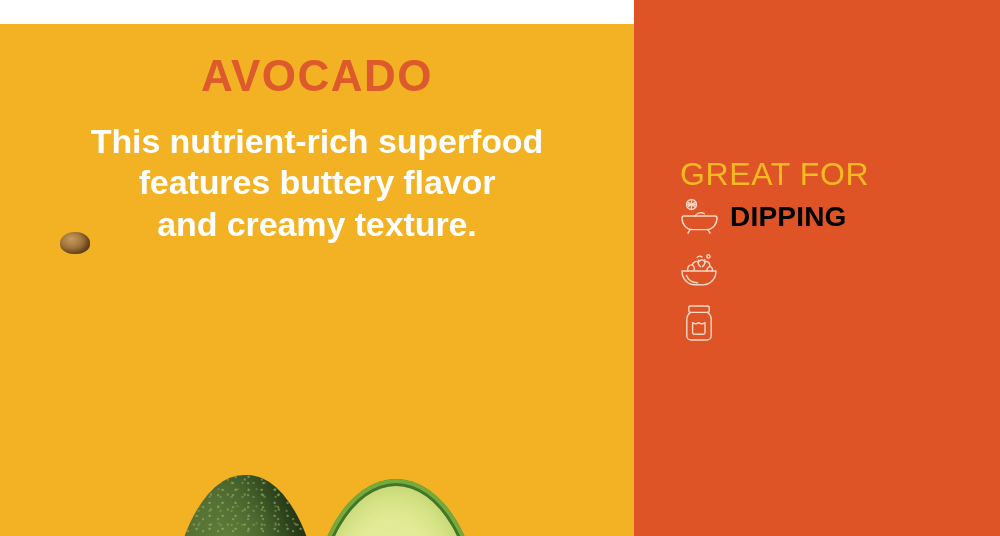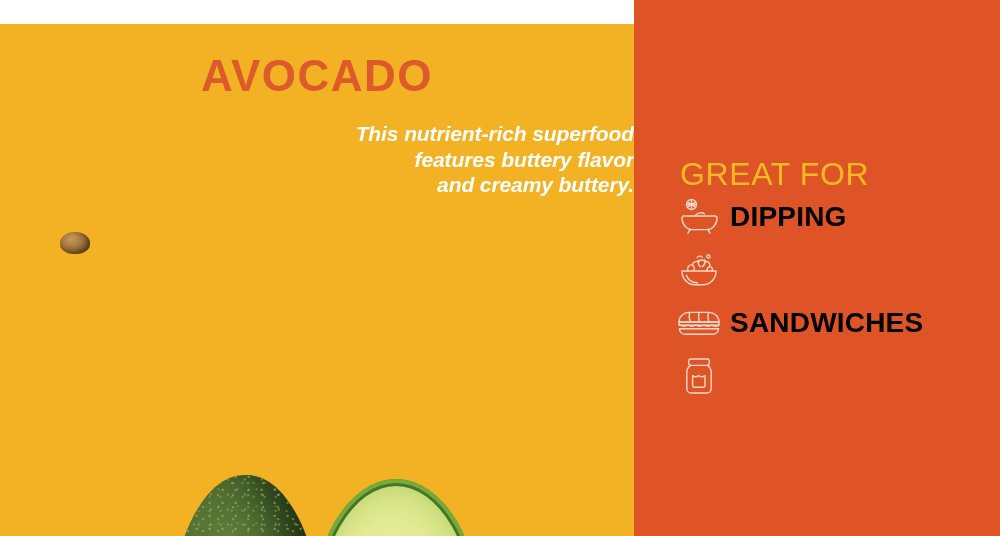--- a/index.html
+++ b/index.html
@@ -24,26 +24,25 @@
   #page-title{
     position:absolute;top:29px;left:0;width:634px;
     text-align:center;
     font-size:44px;font-weight:bold;
     letter-spacing:1.5px;
     color:#DC5A2C;
     line-height:1.05;
   }
   #subtitle{
     position:absolute;top:97px;left:0;width:634px;
-    text-align:right;
-    font-size:21px;font-weight:bold;
+    text-align:center;
+    font-size:34px;font-weight:bold;
     color:#FFFFFF;
     line-height:1.22;
     letter-spacing:-0.1px;
-    font-style:italic;
   }
   #subtitle .sub-line{display:block;}
   
   #avocado-photo{
     position:absolute;left:0;top:215px;width:634px;height:300px;
   }
   
   #avocado-whole{
     position:absolute;left:168px;top:236px;width:155px;height:262px;
     border-radius:49% 49% 50% 50% / 62% 62% 38% 38%;
@@ -140,21 +139,21 @@
 
 <div id="poster">
 
   <div id="left-panel">
 
     <div id="page-title">AVOCADO</div>
 
     <div id="subtitle">
       <span class="sub-line">This nutrient-rich superfood</span>
       <span class="sub-line">features buttery flavor</span>
-      <span class="sub-line">and creamy buttery.</span>
+      <span class="sub-line">and creamy texture.</span>
     </div>
 
     <div id="avocado-photo">
 
       <div id="avocado-whole">
         <div id="avocado-whole-texture"></div>
       </div>
       <div id="avocado-stem"></div>
 
       <div id="avocado-half">
@@ -191,32 +190,20 @@
             <path d="M4 21 h34 c0 7.8 -5.6 13.8 -13 13.8 h-8 C9.6 34.8 4 28.8 4 21 z"></path>
             <path d="M8.5 25.5 c1.6 4.4 6 7.2 11 7.2"></path>
             <path d="M10 21 c-1.4 -3.4 1 -6.6 4.4 -6 c0.4 -3 3.6 -4.6 6 -2.8 c1.2 -2.8 5 -3 6.4 -0.4 c3 -1 5.8 1.6 5 4.6 c2.4 0.6 3.2 3 2.2 4.6"></path>
             <path d="M14.4 15 c1.6 1.2 2.2 3.4 1.6 5.4 M20.4 10.2 c-0.6 2.4 0.2 5 2 6.6 M26.8 9.8 c0.6 2.6 -0.4 5.2 -2.4 6.8 M31.8 16.4 c-1.8 0.8 -3 2.6 -3 4.6"></path>
             <path d="M19.2 7.4 c1.2 -1.4 3.4 -1.6 4.8 -0.4"></path>
             <circle cx="30.4" cy="6.4" r="1.6"></circle>
           </svg>
         </span>
       </li>
 
-      <li class="use-row">
-        <span class="use-icon">
-          <svg width="46" height="36" viewBox="0 0 46 36" fill="none" stroke="#F6D9C6" stroke-width="1.4" stroke-linecap="round" stroke-linejoin="round">
-            <path d="M3 17 c0 -5.4 4.4 -9.6 10 -9.6 h20 c5.6 0 10 4.2 10 9.6 z"></path>
-            <path d="M13.5 7.6 c-0.6 3 -0.4 6.2 0.6 9.4 M23 7.4 c-0.8 3.2 -0.6 6.4 0.4 9.6 M32.4 7.8 c-0.8 3 -0.6 6.2 0.4 9.2"></path>
-            <path d="M3 17 h40 v3.2 H3 z"></path>
-            <path d="M4 20.2 c2.6 1.6 5.4 1.2 8 0 c2.6 1.6 5.4 1.2 8 0 c2.6 1.6 5.4 1.2 8 0 c2.6 1.6 5.4 1.2 8 0 c2 1.2 4 1.4 6 0.6"></path>
-            <path d="M3.4 23.8 h39.2 c0 3 -2.4 5.4 -5.4 5.4 h-28.4 c-3 0 -5.4 -2.4 -5.4 -5.4 z"></path>
-          </svg>
-        </span>
-        <span class="use-label">SANDWICHES</span>
-      </li>
 
       <li class="use-row">
         <span class="use-icon">
           <svg width="34" height="40" viewBox="0 0 34 40" fill="none" stroke="#F6D9C6" stroke-width="1.4" stroke-linecap="round" stroke-linejoin="round">
             <path d="M8.4 3 h17.2 a1.6 1.6 0 0 1 1.6 1.6 v3.2 a1.6 1.6 0 0 1 -1.6 1.6 H8.4 a1.6 1.6 0 0 1 -1.6 -1.6 V4.6 A1.6 1.6 0 0 1 8.4 3 z"></path>
             <path d="M8.6 9.4 c-2.4 1.6 -3.8 4.2 -3.8 7 v16.4 c0 2.4 2 4.2 4.4 4.2 h15.6 c2.4 0 4.4 -1.8 4.4 -4.2 V16.4 c0 -2.8 -1.4 -5.4 -3.8 -7"></path>
             <path d="M10.6 19.6 c2 1.6 4 1.6 6 0 c2 1.6 4.4 1.6 6.4 0 v9.8 a1.8 1.8 0 0 1 -1.8 1.8 H12.4 a1.8 1.8 0 0 1 -1.8 -1.8 z"></path>
           </svg>
         </span>
       </li>

